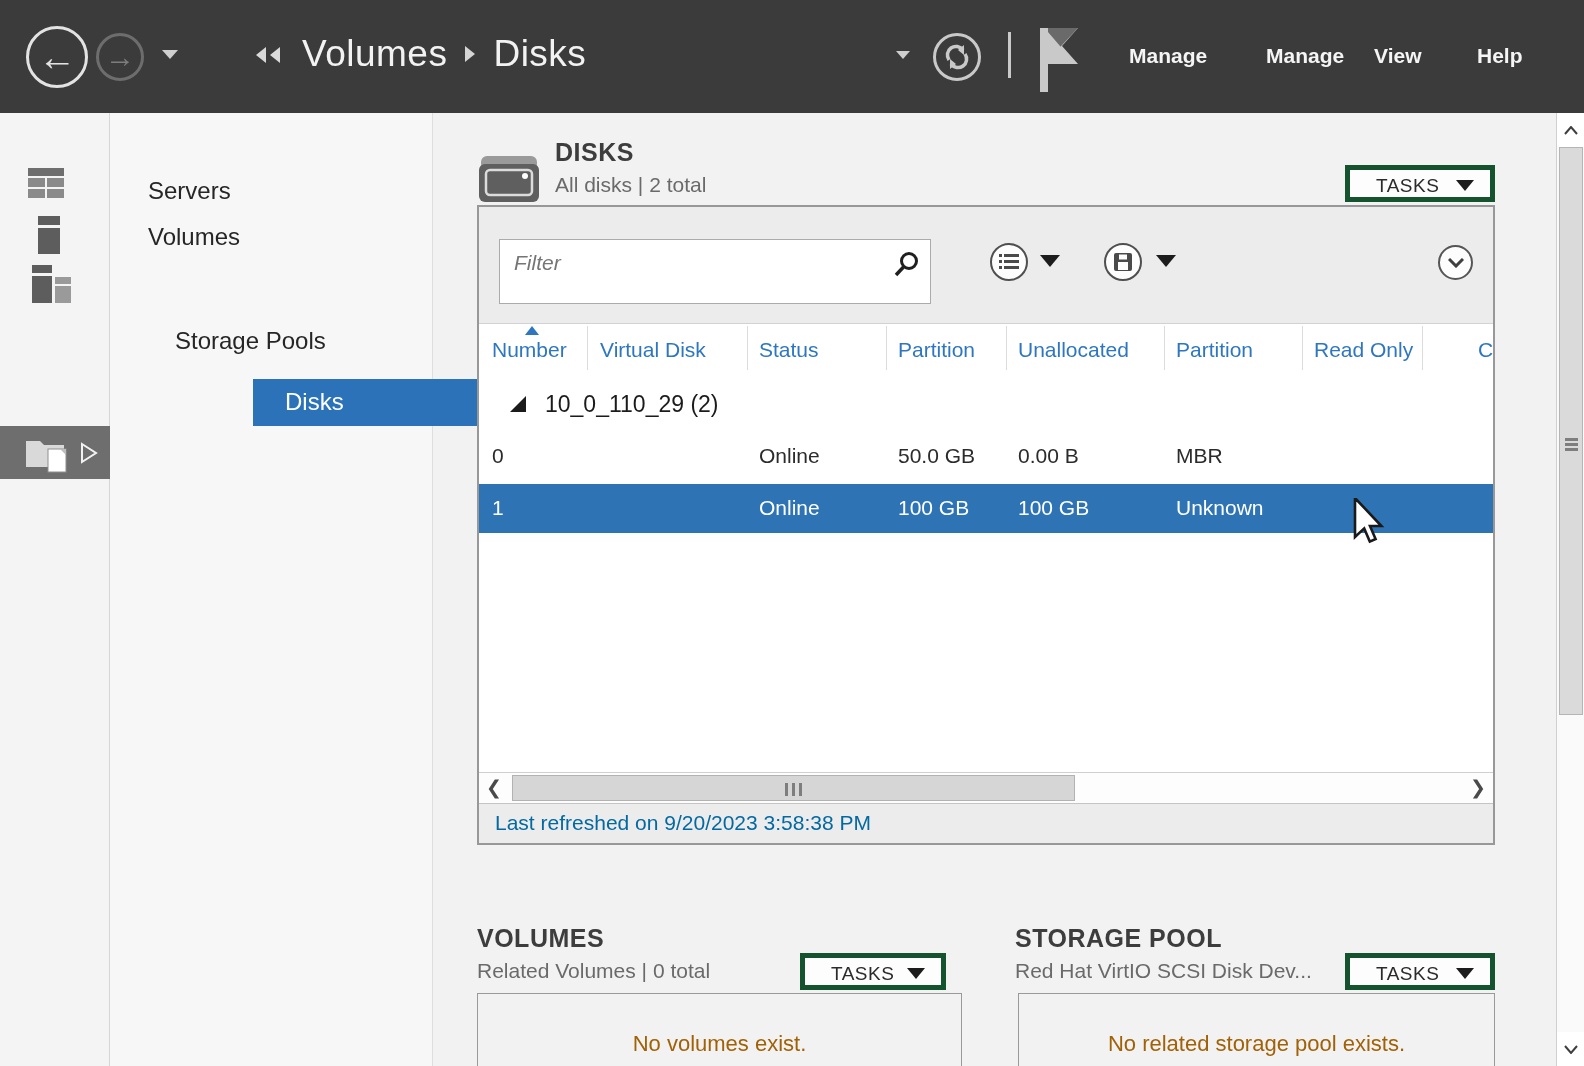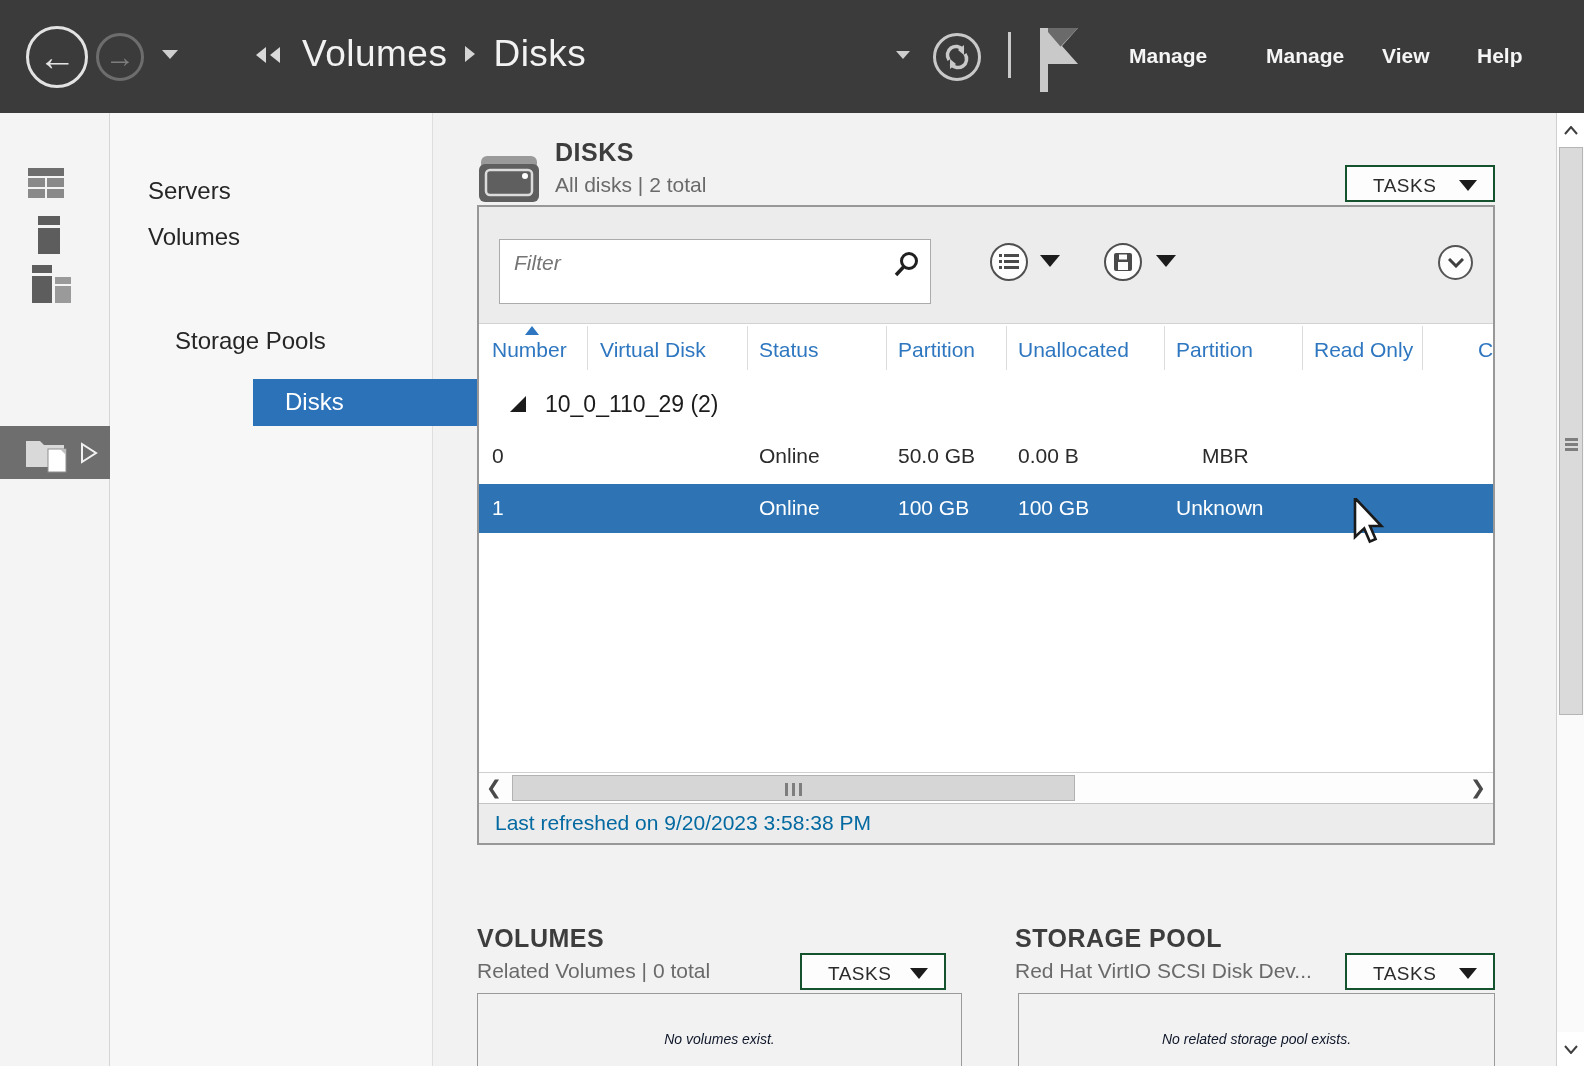--- a/index.html
+++ b/index.html
@@ -25,21 +25,21 @@
 
   
   #navpanel{left:110px;top:113px;width:323px;height:953px;background:#f7f7f7;border-right:1px solid #dedede;}
   .navitem{position:absolute;font-size:24px;color:#262626;}
   #nav-disks-sel{left:143px;top:266px;width:284px;height:47px;background:#2b72b8;}
   #nav-disks-sel span{position:absolute;left:32px;top:9px;font-size:24px;color:#ffffff;}
 
   
   .panel-title{font-size:25px;font-weight:700;color:#3d3d3d;letter-spacing:0.5px;}
   .panel-sub{font-size:21px;color:#6a6a6a;}
-  .tasksbtn{display:flex;align-items:center;justify-content:space-between;background:#fdfdfd;border:2px solid #14532d;padding:4px 16px 0 26px;cursor:default;}
+  .tasksbtn{display:flex;align-items:center;justify-content:space-between;background:#fdfdfd;border:5px solid #14532d;padding:4px 16px 0 26px;cursor:default;}
   .tasksbtn span{font-size:19px;color:#2b2b2b;letter-spacing:0.5px;}
   .tasksbtn .caret{width:0;height:0;border-left:9px solid transparent;border-right:9px solid transparent;border-top:11px solid #1c1c1c;}
 
   
   #diskspanel{left:477px;top:205px;width:1018px;height:640px;background:#ffffff;border:2px solid #989898;overflow:hidden;}
   #disks-toolbar{left:0;top:0;width:1014px;height:117px;background:#ececec;border-bottom:1px solid #d2d2d2;}
   #filterbox{left:20px;top:32px;width:432px;height:65px;background:#ffffff;border:1px solid #ababab;}
   #filterbox input{position:absolute;left:12px;top:4px;width:360px;height:38px;border:none;outline:none;font-size:21px;font-style:italic;color:#4a4a4a;background:transparent;}
   .circlebtn{border:2px solid #4f4f4f;border-radius:50%;background:#fdfdfd;display:flex;align-items:center;justify-content:center;}
   .blackcaret{width:0;height:0;border-left:10px solid transparent;border-right:10px solid transparent;border-top:12px solid #1c1c1c;}
@@ -58,21 +58,21 @@
 
   #hscroll{left:0;top:565px;width:1014px;height:31px;background:#fdfdfd;border-top:1px solid #cfcfcf;}
   #hthumb{left:33px;top:2px;width:563px;height:26px;background:#d6d6d6;border:1px solid #b2b2b2;}
   .grip-v{width:3px;height:13px;background:#7e7e7e;display:inline-block;margin:0 2px;}
   .scrollarrow{font-size:19px;color:#4a4a4a;display:flex;align-items:center;justify-content:center;}
   #disks-statusbar{left:0;top:596px;width:1014px;height:40px;background:#ececec;border-top:1px solid #c4c4c4;}
   #disks-statusbar span{position:absolute;left:16px;top:7px;font-size:21px;color:#0369a1;}
 
   
   .emptybox{position:absolute;border:1px solid #9a9a9a;}
-  .emptymsg{position:absolute;width:100%;text-align:center;font-size:14px;font-style:italic;color:#0f172a;}
+  .emptymsg{position:absolute;width:100%;text-align:center;font-size:22px;color:#a16207;}
 
   
   #vscroll{left:1556px;top:113px;width:28px;height:953px;background:#fafafa;border-left:1px solid #d0d0d0;}
   #vthumb{left:2px;top:34px;width:24px;height:568px;background:#dadada;border:1px solid #b5b5b5;}
   .grip-h{width:13px;height:3px;background:#7e7e7e;margin:2px auto;}
   .vsbtn{left:0;width:27px;height:34px;background:#ffffff;display:flex;align-items:center;justify-content:center;color:#3f3f3f;font-size:16px;}
 </style>
 </head>
 <body>
 
@@ -114,21 +114,21 @@
       <svg width="44" height="68" viewBox="0 0 44 68">
         <rect x="2" y="2" width="8" height="64" fill="#c9c9c9"></rect>
         <polygon points="10,2 40,2 24,20 40,38 10,38" fill="#c9c9c9"></polygon>
         <polygon points="10,2 40,2 10,34" fill="#6a6a6a"></polygon>
         <polygon points="10,6 34,34 10,38" fill="#c9c9c9"></polygon>
       </svg>
     </div>
 
     <span class="abs menuitem" style="left:1129px;top:44px;">Manage</span>
     <span class="abs menuitem" style="left:1266px;top:44px;">Manage</span>
-    <span class="abs menuitem" style="left:1374px;top:44px;margin-left:8px;">View</span>
+    <span class="abs menuitem" style="left:1374px;top:44px;">View</span>
     <span class="abs menuitem" style="left:1477px;top:44px;">Help</span>
   </div>
 
   <div id="iconstrip" class="abs">
     <div class="abs" style="left:28px;top:55px;">
       <svg width="36" height="30" viewBox="0 0 36 30">
         <rect x="0" y="0" width="36" height="8" fill="#6e6e6e"></rect>
         <rect x="0" y="10" width="17" height="9" fill="#8a8a8a"></rect>
         <rect x="19" y="10" width="17" height="9" fill="#8a8a8a"></rect>
         <rect x="0" y="21" width="17" height="9" fill="#8a8a8a"></rect>
@@ -244,21 +244,21 @@
     <div id="grouprow" class="abs">
       <div id="group-tri" class="abs"></div>
       <span>10_0_110_29 (2)</span>
     </div>
 
     <div id="row0" class="datarow">
       <span class="cell" style="left:13px;">0</span>
       <span class="cell" style="left:280px;">Online</span>
       <span class="cell" style="left:419px;">50.0 GB</span>
       <span class="cell" style="left:539px;">0.00 B</span>
-      <span class="cell" style="left:723px;">MBR</span>
+      <span class="cell" style="left:697px;">MBR</span>
     </div>
     <div id="row1" class="datarow">
       <span class="cell" style="left:13px;">1</span>
       <span class="cell" style="left:280px;">Online</span>
       <span class="cell" style="left:419px;">100 GB</span>
       <span class="cell" style="left:539px;">100 GB</span>
       <span class="cell" style="left:697px;">Unknown</span>
     </div>
 
     <div id="hscroll" class="abs">

